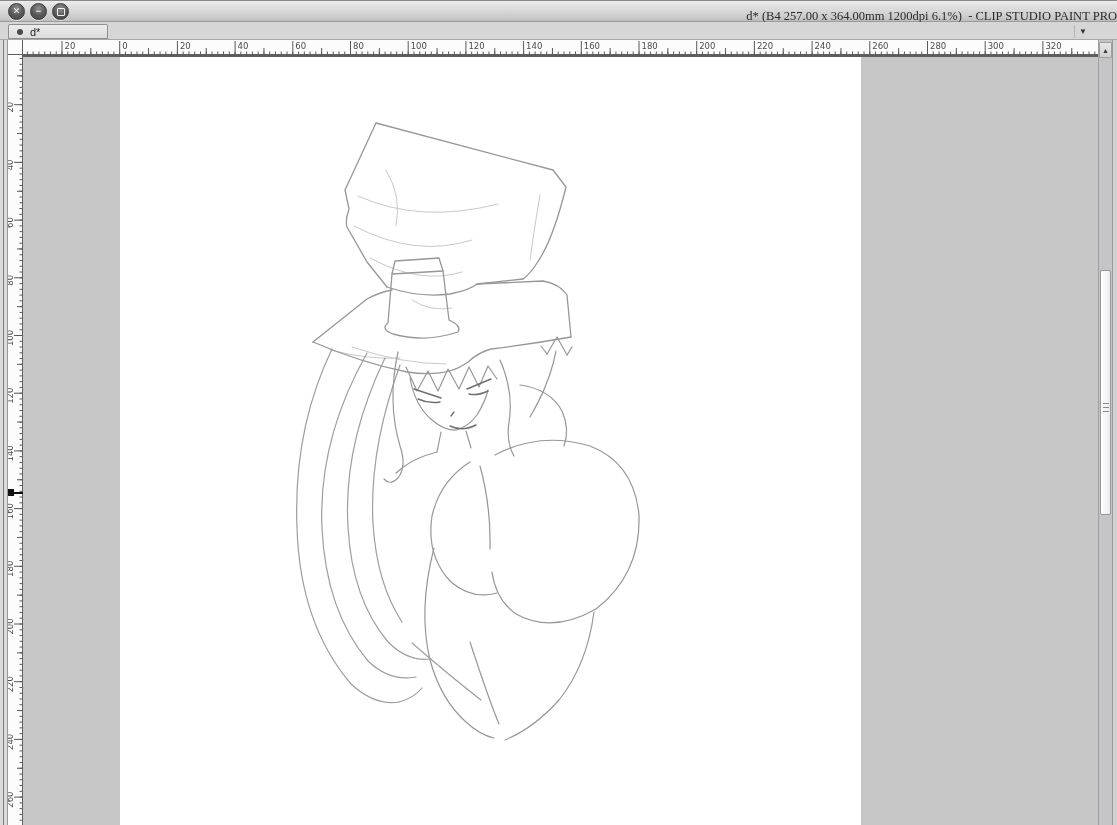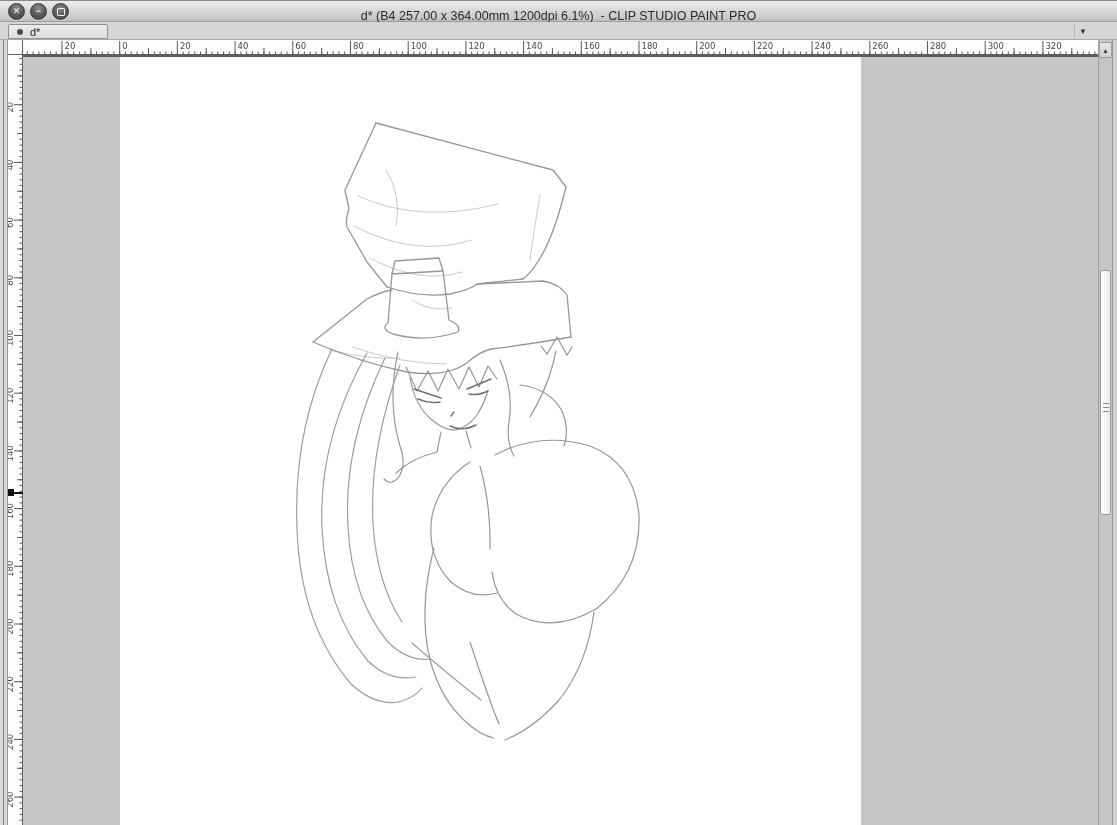--- a/index.html
+++ b/index.html
@@ -21,21 +21,21 @@
     width:17px;height:17px;border-radius:50%;
     background:radial-gradient(circle at 50% 30%,#8f8f8f,#575757 55%,#474747);
     border:1px solid #3c3c3c;box-sizing:border-box;
     color:#f2f2f2;font-size:9px;line-height:15px;text-align:center;
     font-weight:bold;cursor:default;
     box-shadow:0 1px 0 rgba(255,255,255,.5);
   }
   .win-btn .sq{display:inline-block;width:6px;height:6px;border:1.4px solid #f2f2f2;border-radius:1px;margin-top:3.5px;}
   .title-text{
     position:absolute;left:0;top:4px;width:100%;height:22px;line-height:22px;
-    text-align:center;font-size:12.5px;color:#2a2a2a;white-space:pre;
+    text-align:right;font-size:12.5px;color:#2a2a2a;white-space:pre;font-family:Liberation Serif, serif;
   }
   .tabbar{
     position:absolute;left:0;top:22px;width:1117px;height:18px;
     background:#d6d6d6;border-bottom:1px solid #a8a8a8;box-sizing:border-box;
     z-index:30;
   }
   .doc-tab{
     position:absolute;left:8px;top:2px;width:100px;height:15px;
     background:linear-gradient(#ececec,#dcdcdc);
     border:1px solid #8f8f8f;border-radius:2px 2px 0 0;box-sizing:border-box;

